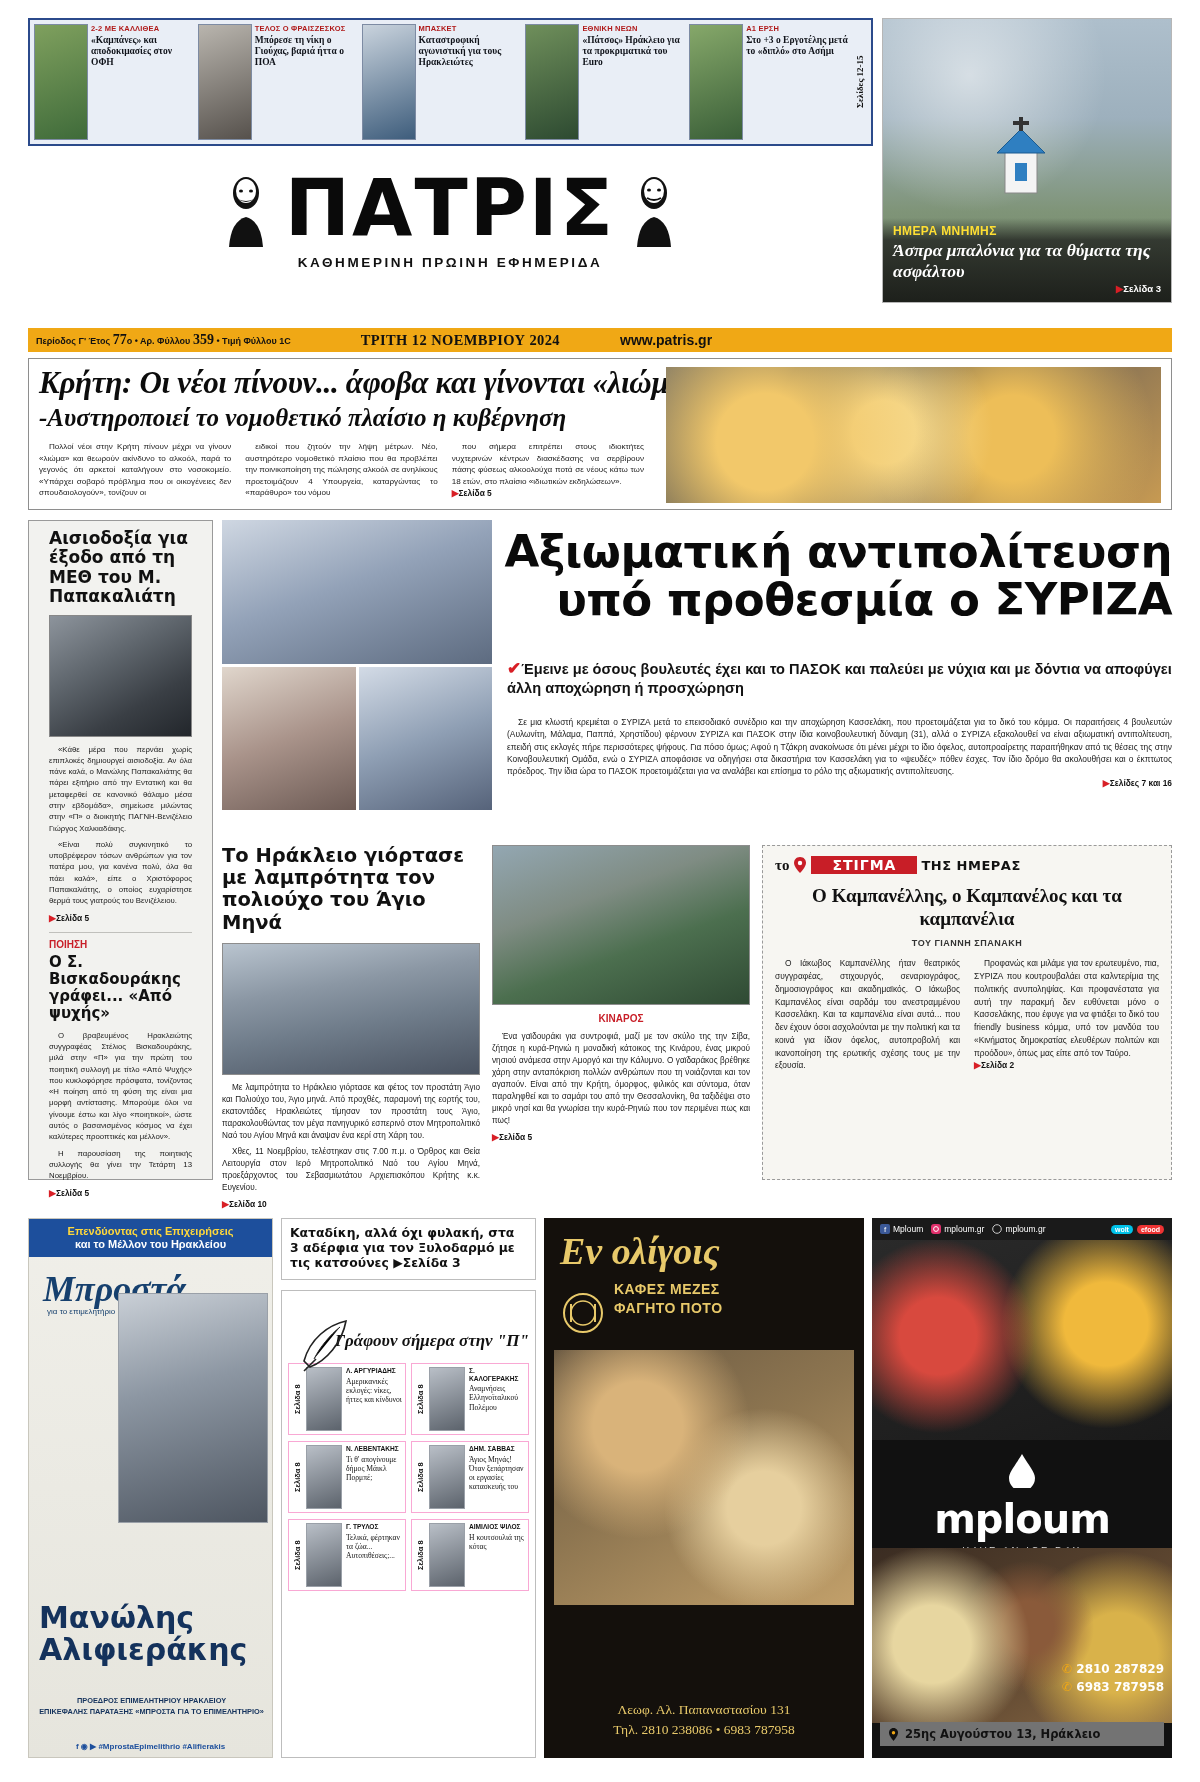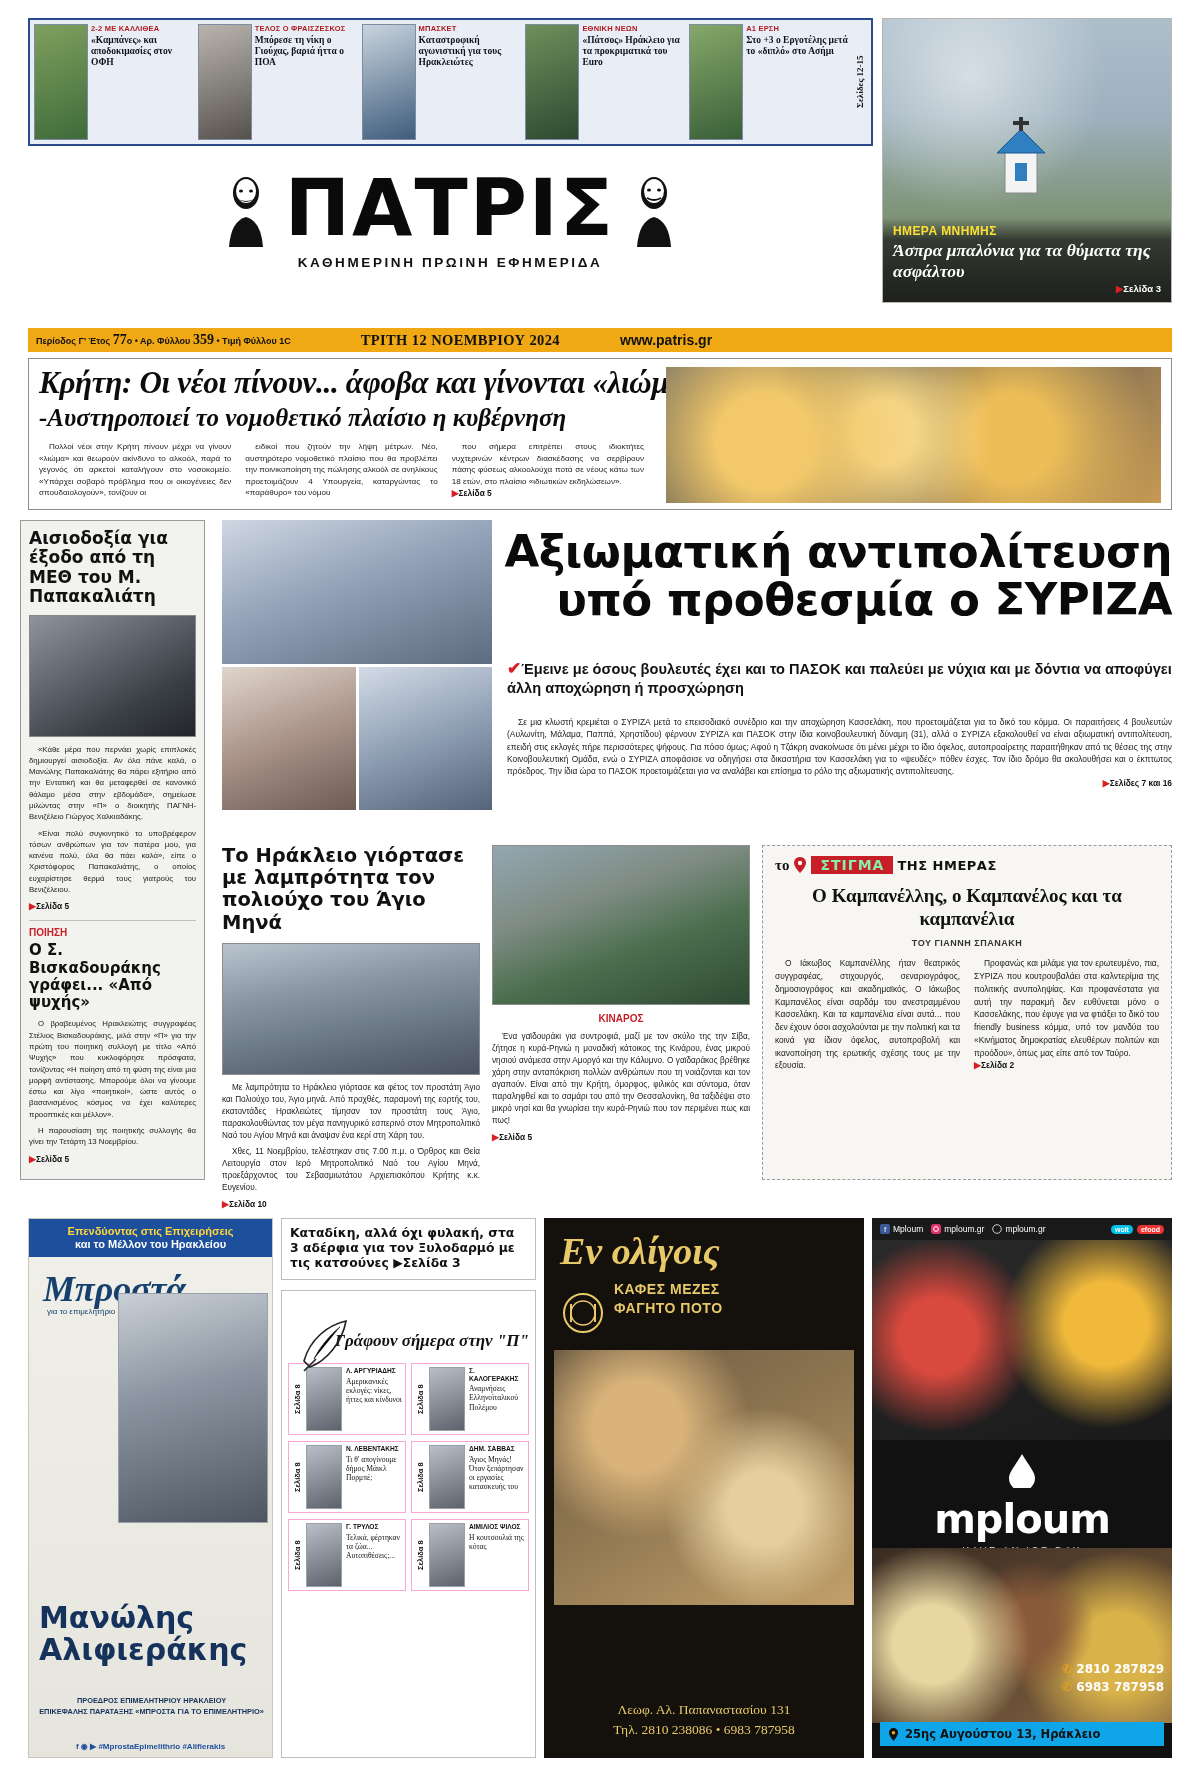--- a/index.html
+++ b/index.html
@@ -132,22 +132,22 @@
     position: absolute; right: 10px; top: 8px; width: 495px; height: 136px;
     background:
       radial-gradient(circle at 20% 55%, #f2c86a 0 12%, rgba(242,200,106,0) 42%),
       radial-gradient(circle at 44% 48%, #f6d98c 0 11%, rgba(246,217,140,0) 38%),
       radial-gradient(circle at 70% 52%, #edbe58 0 12%, rgba(237,190,88,0) 40%),
       linear-gradient(135deg,#5a5d63 0%,#3e4248 30%,#7a6a55 62%,#c79a52 100%);
   }
 
   
   .lcol {
-    position: absolute; left: 20px; top: 520px; width: 185px; height: 660px;
-    border: 1px solid #9a9a9a; background: #f2f2ef; padding: 8px 8px;
+    position: absolute; left: 28px; top: 520px; width: 185px; height: 660px;
+    border: 1px solid #9a9a9a; background: #f2f2ef; padding: 8px 20px;
   }
   .lcol-head {
     font-size: 17px; font-weight: 700; line-height: 1.14; color: #111;
     font-family: "DejaVu Sans", sans-serif;
   }
   .lcol-photo {
     margin-top: 8px; width: 100%; height: 122px;
     background: linear-gradient(150deg,#8d949c 0%,#5f666d 38%,#3a3f45 70%,#22262b 100%);
     border: 1px solid #888;
   }
@@ -222,21 +222,21 @@
     position: absolute; left: 762px; top: 845px; width: 410px; height: 335px;
     border: 1px dashed #9a9a9a; background: #f7f6f2; padding: 10px 12px;
   }
   .stigma-logo { display: flex; align-items: center; gap: 4px; justify-content: flex-start; }
   .stigma-to {
     font-family: "Liberation Serif", serif; font-size: 15px; font-weight: 700; color: #111;
   }
   .stigma-pin { width: 14px; height: 16px; }
   .stigma-word {
     font-family: "DejaVu Sans", sans-serif; font-weight: 700; font-size: 14px;
-    letter-spacing: 1px; background: #c81e27; color: #86efac; padding: 1px 9px;
+    letter-spacing: 1px; background: #c81e27; color: #ffffff; padding: 1px 21px;
   }
   .stigma-tail { font-family: "DejaVu Sans", sans-serif; font-weight: 700; font-size: 13px; letter-spacing: .5px; color:#111;}
   .stigma-head {
     margin-top: 10px; text-align: center;
     font-family: "Liberation Serif", serif; font-weight: 700; font-size: 19px; line-height: 1.22; color: #111;
   }
   .stigma-by { margin-top: 8px; text-align: center; font-size: 9px; font-weight: 700; color: #333; letter-spacing: .5px;}
   .stigma-body { margin-top: 9px; font-size: 8.4px; line-height: 1.52; text-align: justify; column-count: 2; column-gap: 14px; color:#1a1a1a;}
   .stigma-body p { text-indent: 10px; }
 
@@ -354,21 +354,21 @@
       radial-gradient(circle at 82% 60%, #d9b24a 0 15%, rgba(217,178,74,0) 38%),
       linear-gradient(150deg,#3a2c22 0%,#5d4630 55%,#8a6a45 100%);
   }
   .mp-phones {
     position: absolute; right: 8px; bottom: 62px; text-align: right;
     font-family: "DejaVu Sans", sans-serif; font-weight: 700; font-size: 12px; color: #fff; line-height: 1.5;
   }
   .mp-phones .pi { color: #f0a815; }
   .mp-addrbar {
     position: absolute; left: 8px; right: 8px; bottom: 12px; height: 24px;
-    background: #0ea5e9; display: flex; align-items: center; gap: 6px; padding: 0 8px;
+    background: #737373; display: flex; align-items: center; gap: 6px; padding: 0 8px;
     font-family: "DejaVu Sans", sans-serif; font-weight: 700; font-size: 11.5px; color: #111; text-align: center;
   }
 
   .ad-katadiki {
     position: absolute; left: 281px; top: 1218px; width: 255px; height: 62px;
     border: 1px solid #bdbdbd; padding: 6px 8px; background:#fff;
   }
   .katadiki-t {
     font-family: "DejaVu Sans", sans-serif; font-weight: 700; font-size: 12.4px;
     line-height: 1.22; color: #111;

